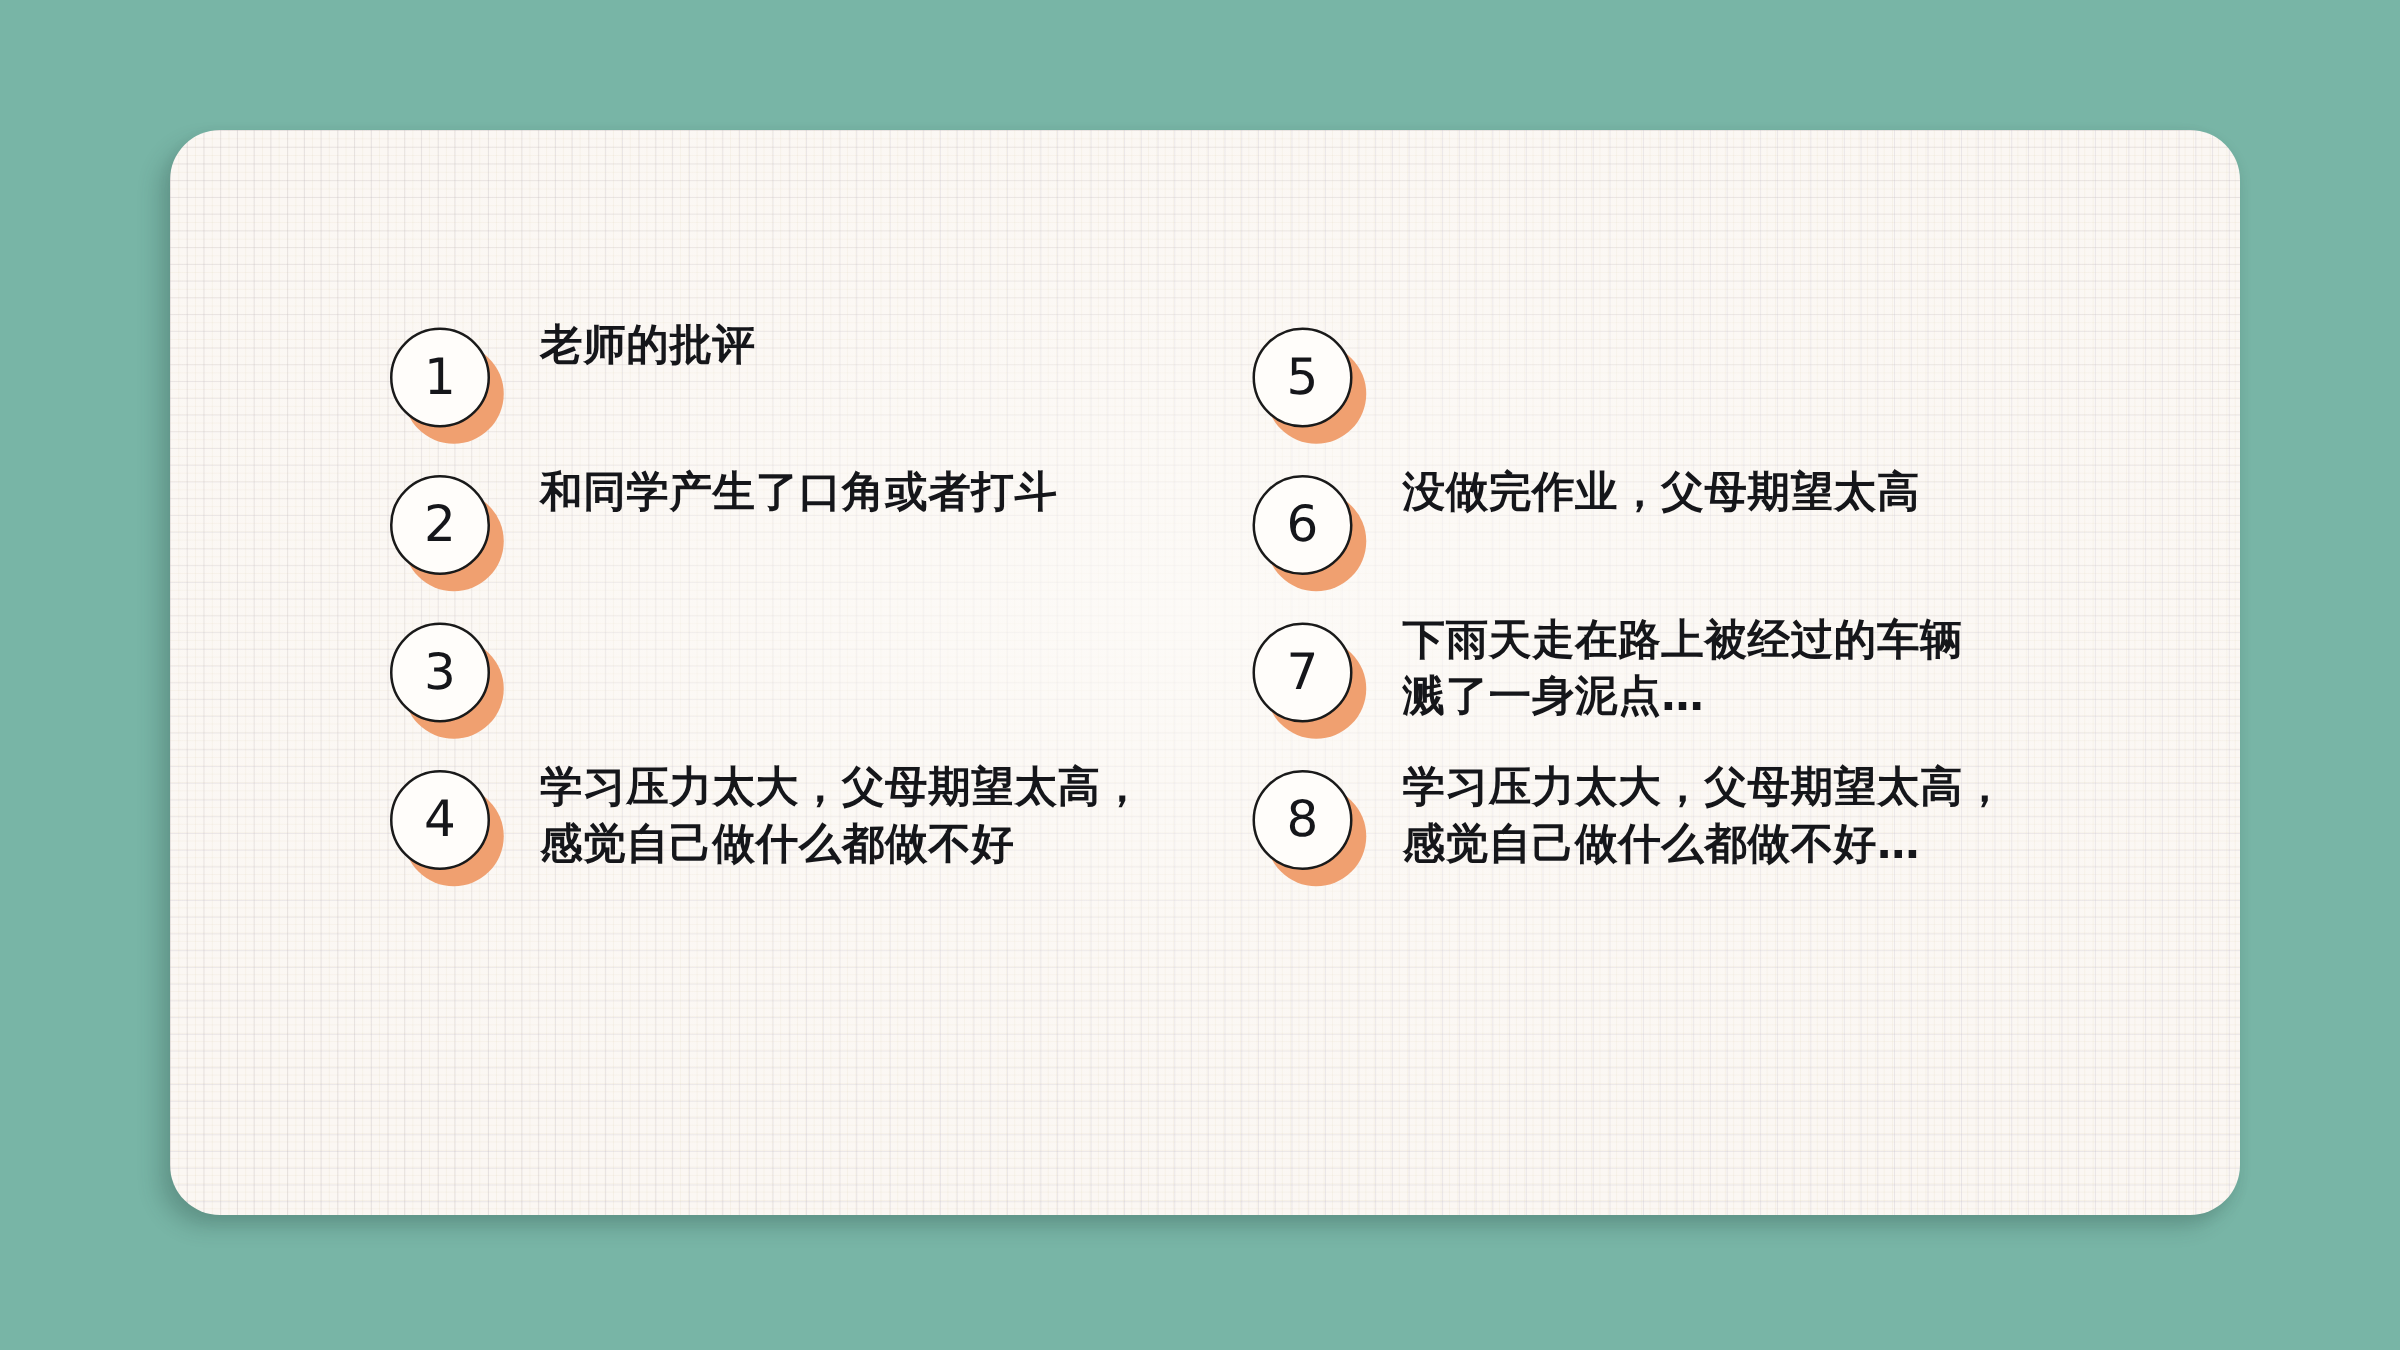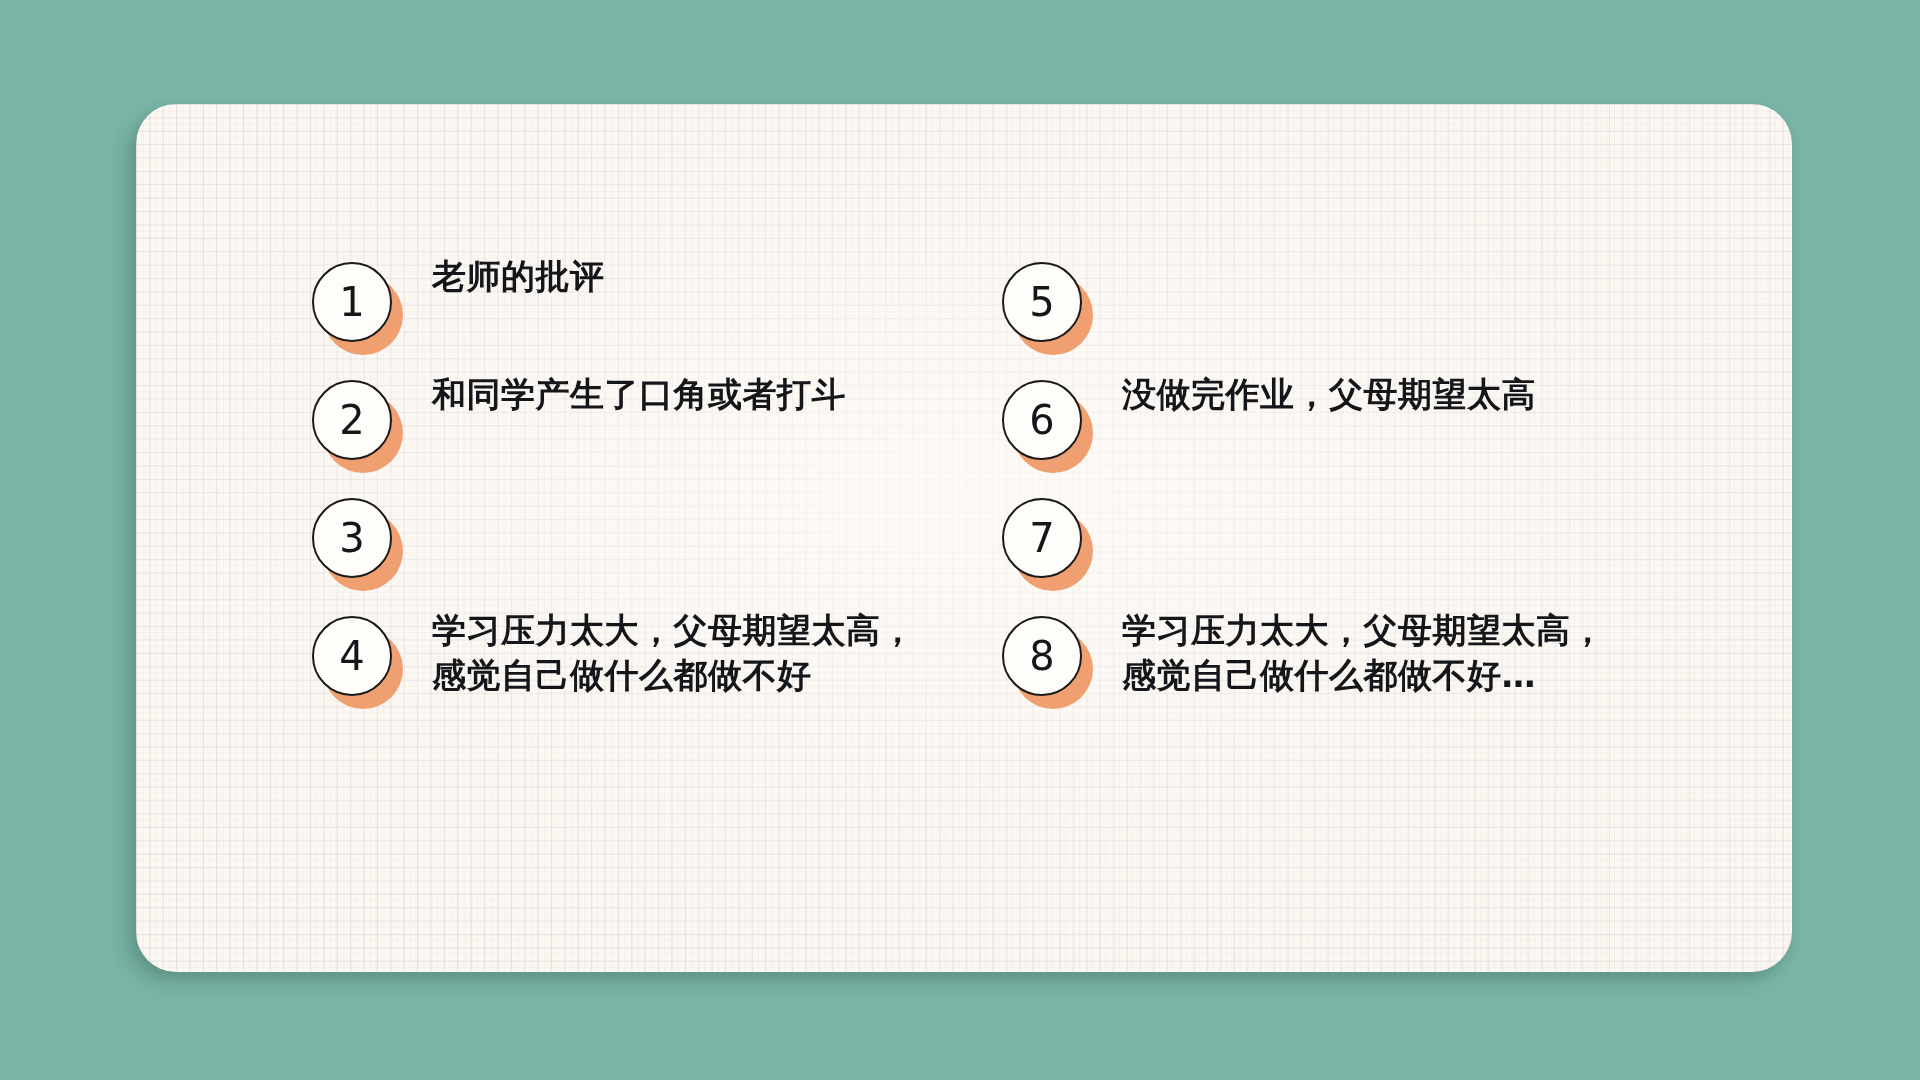--- a/index.html
+++ b/index.html
@@ -212,20 +212,22 @@
           <div class="item-text">没做完作业，父母期望太高</div>
         </div>
 
         <div class="item">
           <div class="badge-wrap">
             <div class="badge-shadow"></div>
             <div class="badge">
               <span>7</span>
             </div>
           </div>
+          <div class="item-text">下雨天走在路上被经过的车辆
+溅了一身泥点…</div>
         </div>
 
         <div class="item">
           <div class="badge-wrap">
             <div class="badge-shadow"></div>
             <div class="badge">
               <span>8</span>
             </div>
           </div>
           <div class="item-text">学习压力太大，父母期望太高，

